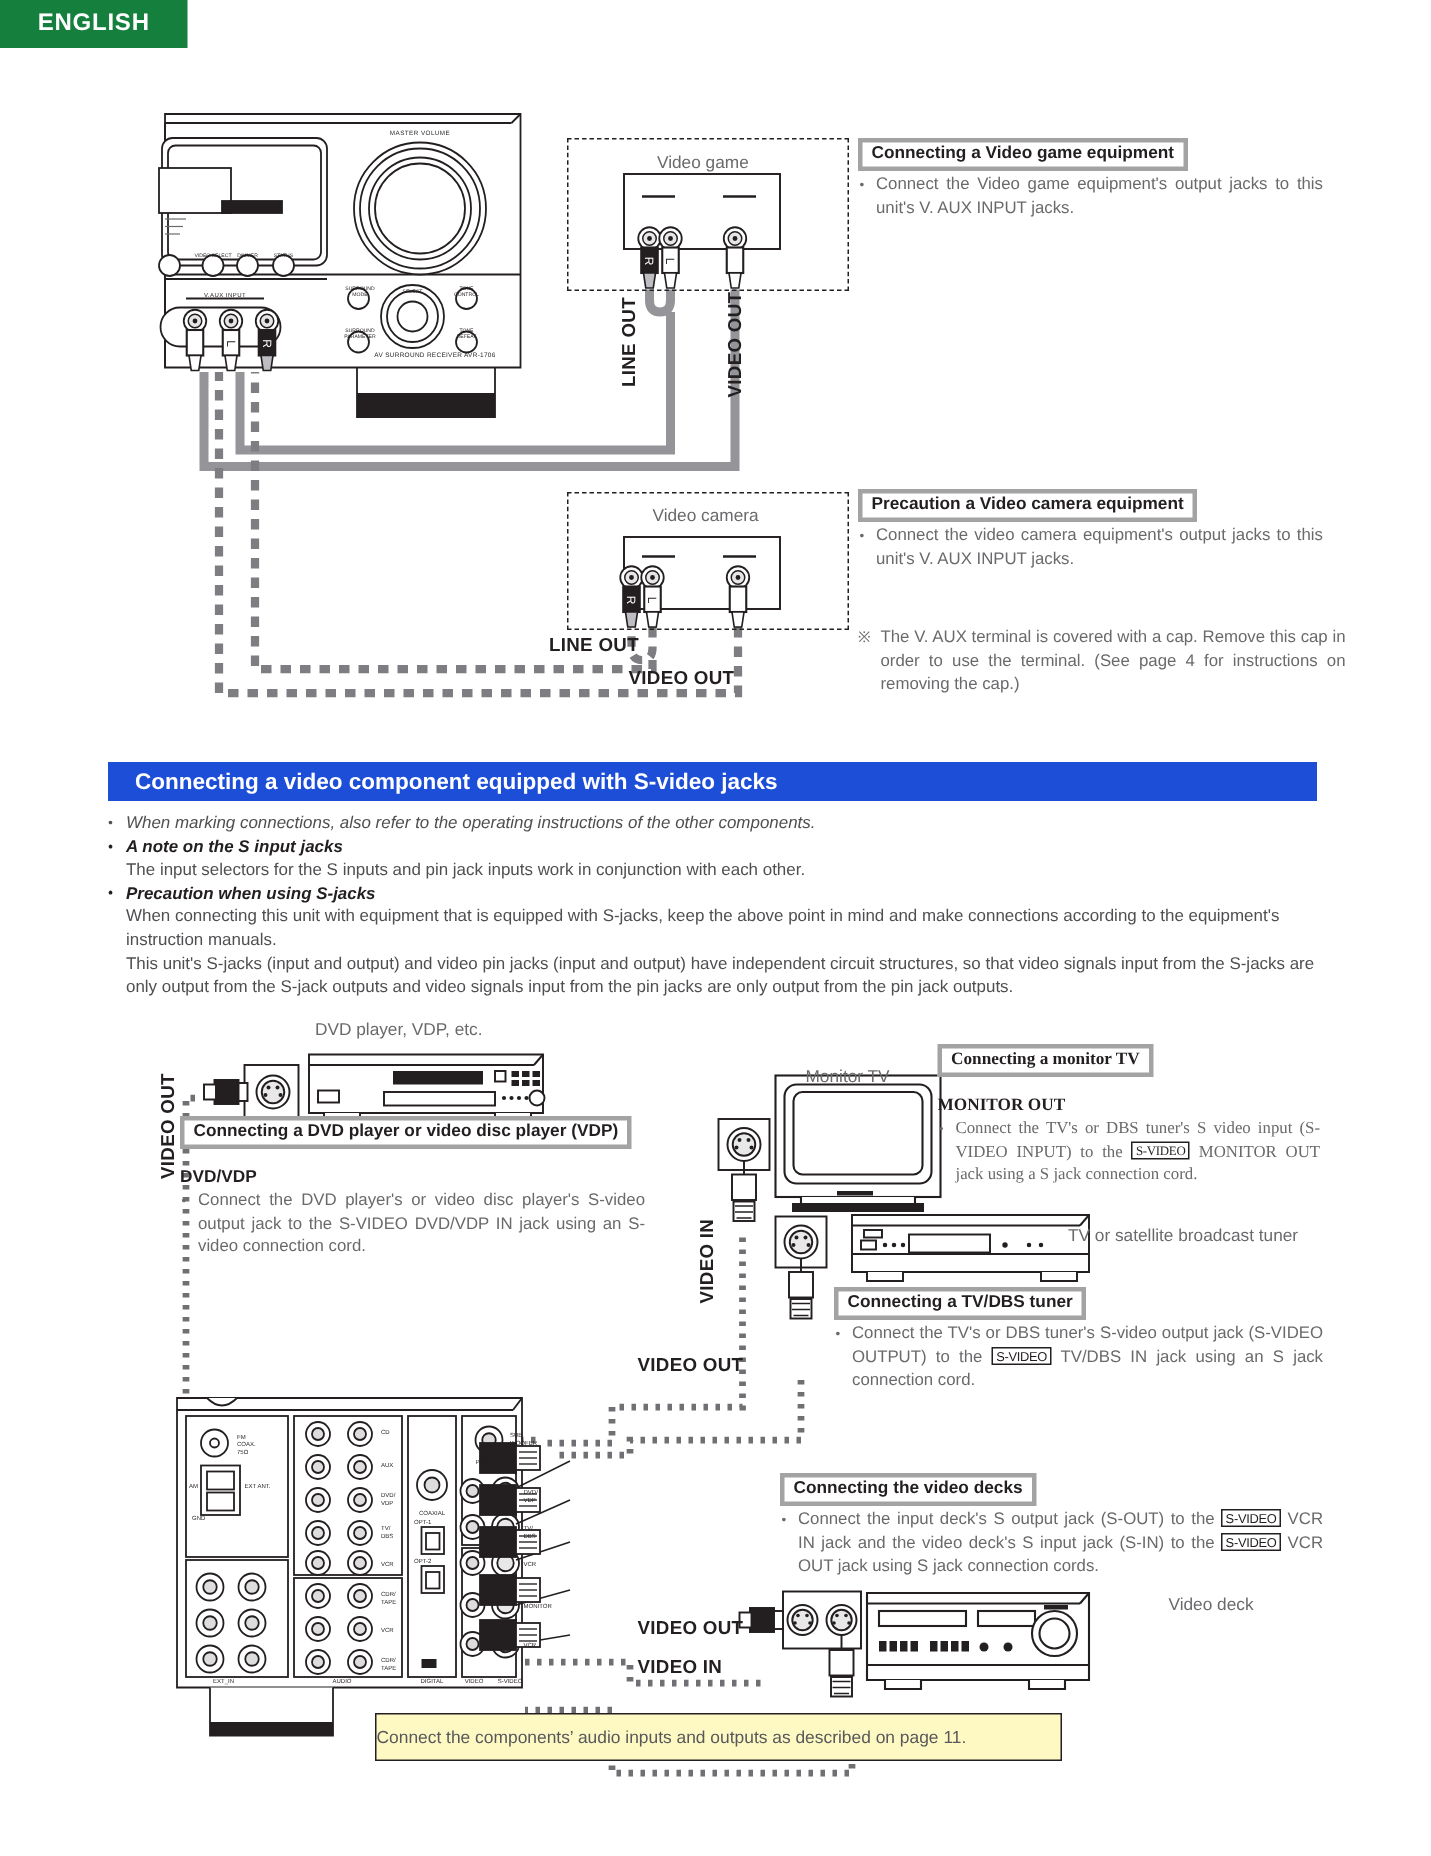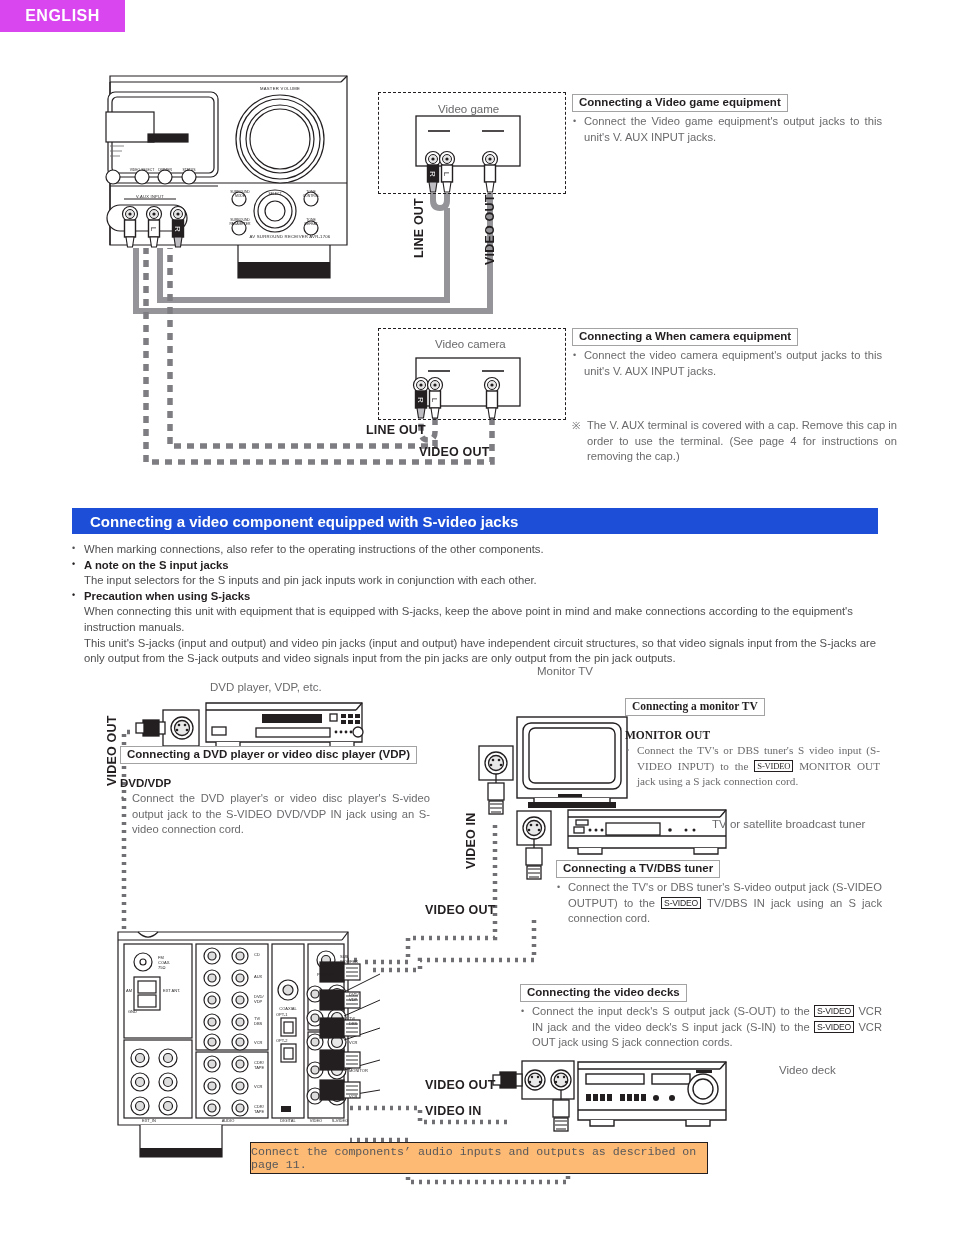--- a/index.html
+++ b/index.html
@@ -14,21 +14,21 @@
     font-family: "Liberation Sans", sans-serif;
     color: #58585a;
     overflow: hidden;
   }
   .abs { position: absolute; }
 
   
   #english-tab {
     left: 0; top: 0;
     width: 125px; height: 32px;
-    background: #d946ef;
+    background: #15803d;
     color: #ffffff;
     font-weight: bold;
     font-size: 16px;
     letter-spacing: .5px;
     display: flex; align-items: center; justify-content: center;
   }
 
   
   #section-bar {
     left: 72px; top: 508px;
@@ -43,33 +43,33 @@
   }
 
   
   #intro-block {
     left: 70px; top: 542px;
     width: 812px;
     font-size: 11.3px;
     line-height: 15.6px;
     color: #4f4f52;
   }
-  #intro-block .bullet-line { position: relative; padding-left: 14px; }
+  #intro-block .bullet-line { position: relative; padding-left: 14px; font-style: italic; }
   #intro-block .bullet-line::before {
     content: "\2022";
     position: absolute; left: 2px; top: -1px;
     font-size: 9px;
   }
   #intro-block .bold { font-weight: bold; color: #231f20; }
   #intro-block .indent { padding-left: 14px; }
 
   
   .callout-title {
     display: inline-block;
-    border: 1px solid #a3a3a3;
+    border: 3px solid #a3a3a3;
     padding: 1px 6px 2px 6px;
     font-weight: bold;
     font-size: 11.5px;
     color: #231f20;
     background: #fff;
     line-height: 13px;
     white-space: nowrap;
   }
   .callout-sub {
     font-weight: bold;
@@ -137,22 +137,21 @@
   }
 
   
   #footer-note {
     left: 250px; top: 1142px;
     width: 456px; height: 30px;
     border: 1px solid #231f20;
     display: flex; align-items: center; justify-content: flex-start;
     font-size: 11.6px;
     color: #58585a;
-    background: #fdba74;
-    font-family: Liberation Mono, monospace;
+    background: #fef9c3;
   }
 
   svg { display: block; }
 </style>
 </head>
 <body>
 
 <div class="abs" id="english-tab">
   <span>ENGLISH</span>
 </div>
@@ -341,21 +340,21 @@
 <div class="abs cable-label vert" style="left:483px;top:265px;">VIDEO OUT</div>
 <div class="abs cable-label" style="left:366px;top:423px;">LINE OUT</div>
 <div class="abs cable-label" style="left:419px;top:445px;">VIDEO OUT</div>
 
 <div class="abs" style="left:572px;top:92px;width:310px;">
   <span class="callout-title">Connecting a Video game equipment</span>
   <div class="callout-body">Connect the Video game equipment's output jacks to this unit's V. AUX INPUT jacks.</div>
 </div>
 
 <div class="abs" style="left:572px;top:326px;width:310px;">
-  <span class="callout-title">Connecting a When camera equipment</span>
+  <span class="callout-title">Precaution a Video camera equipment</span>
   <div class="callout-body">Connect the video camera equipment's output jacks to this unit's V. AUX INPUT jacks.</div>
 </div>
 
 <div class="abs note-body" style="left:572px;top:418px;width:310px;">
   <span class="mark">※</span>
   <span>The V. AUX terminal is covered with a cap.  Remove this cap in order to use the terminal. (See page 4 for instructions on removing the cap.)</span>
 </div>
 
 <div class="abs" id="section-bar">
   <span>Connecting a video component equipped with S-video jacks</span>
@@ -764,21 +763,21 @@
       <text x="349" y="331">VDP</text>
     <text x="349" y="350">TV/</text>
       <text x="349" y="355">DBS</text>
     <text x="349" y="374">VCR</text>
     <text x="349" y="402">MONITOR</text>
     <text x="349" y="428">VCR</text>
   </g>
 </svg>
 
 <div class="abs device-label" style="left:210px;top:681px;">DVD player, VDP, etc.</div>
-<div class="abs device-label" style="left:537px;top:665px;">Monitor TV</div>
+<div class="abs device-label" style="left:537px;top:712px;">Monitor TV</div>
 <div class="abs device-label" style="left:712px;top:818px;">TV or satellite broadcast tuner</div>
 <div class="abs device-label" style="left:779px;top:1064px;">Video deck</div>
 
 <div class="abs cable-label vert" style="left:105px;top:786px;">VIDEO OUT</div>
 <div class="abs cable-label vert" style="left:464px;top:869px;">VIDEO IN</div>
 <div class="abs cable-label" style="left:425px;top:903px;">VIDEO OUT</div>
 <div class="abs cable-label" style="left:425px;top:1078px;">VIDEO OUT</div>
 <div class="abs cable-label" style="left:425px;top:1104px;">VIDEO IN</div>
 
 <div class="abs" style="left:120px;top:744px;width:310px;">

